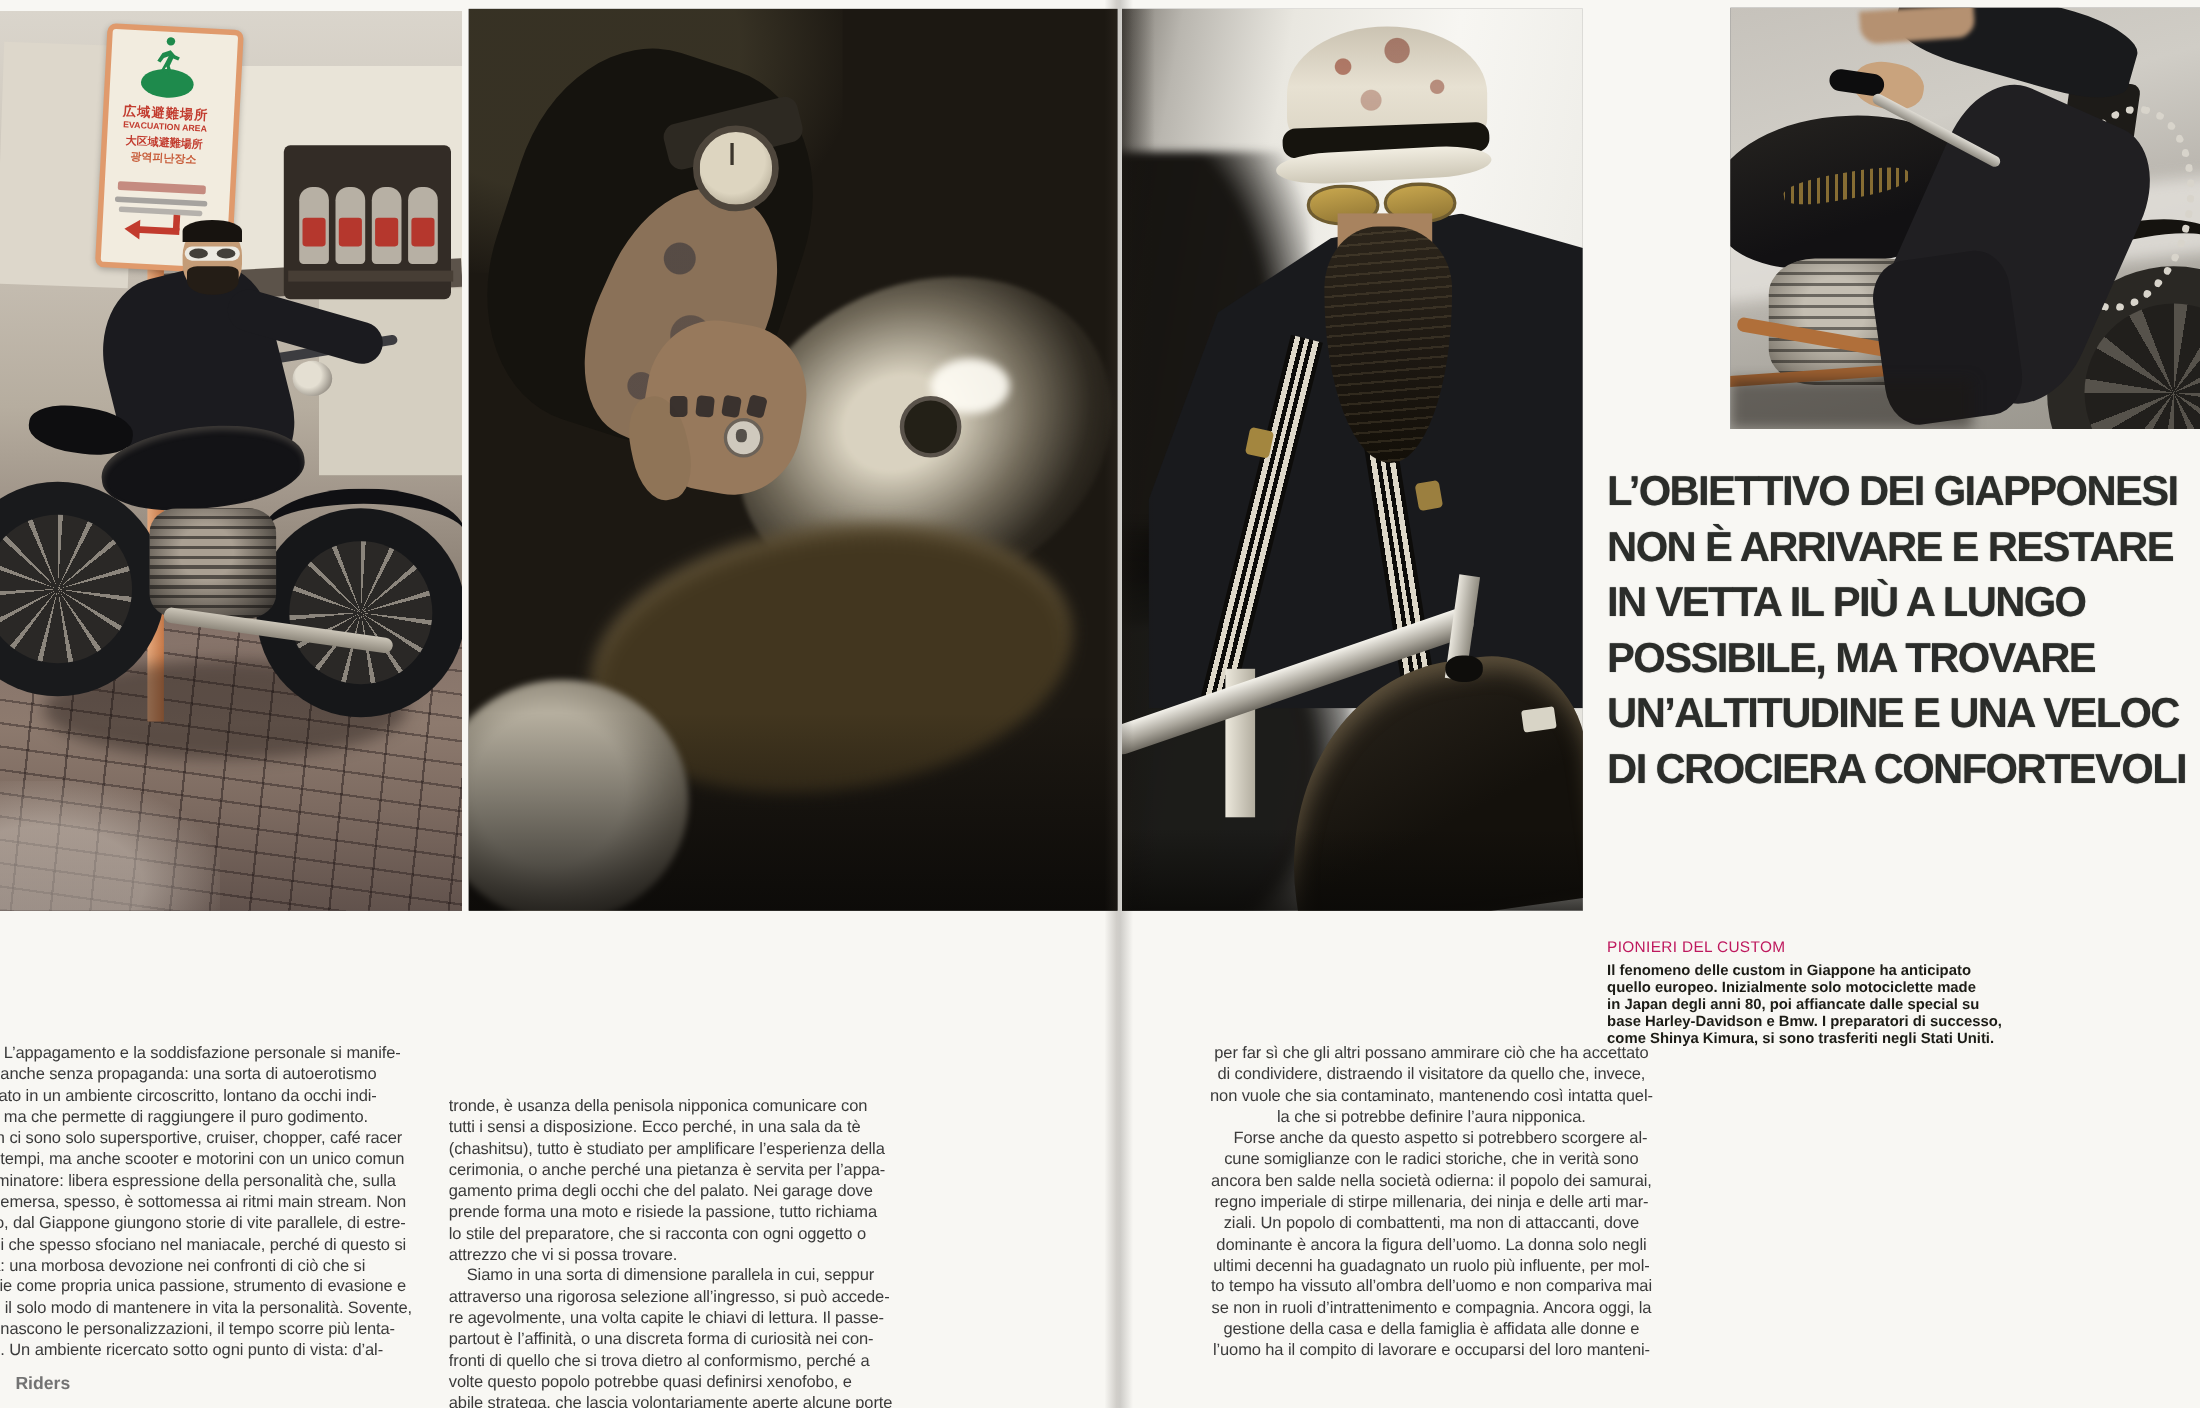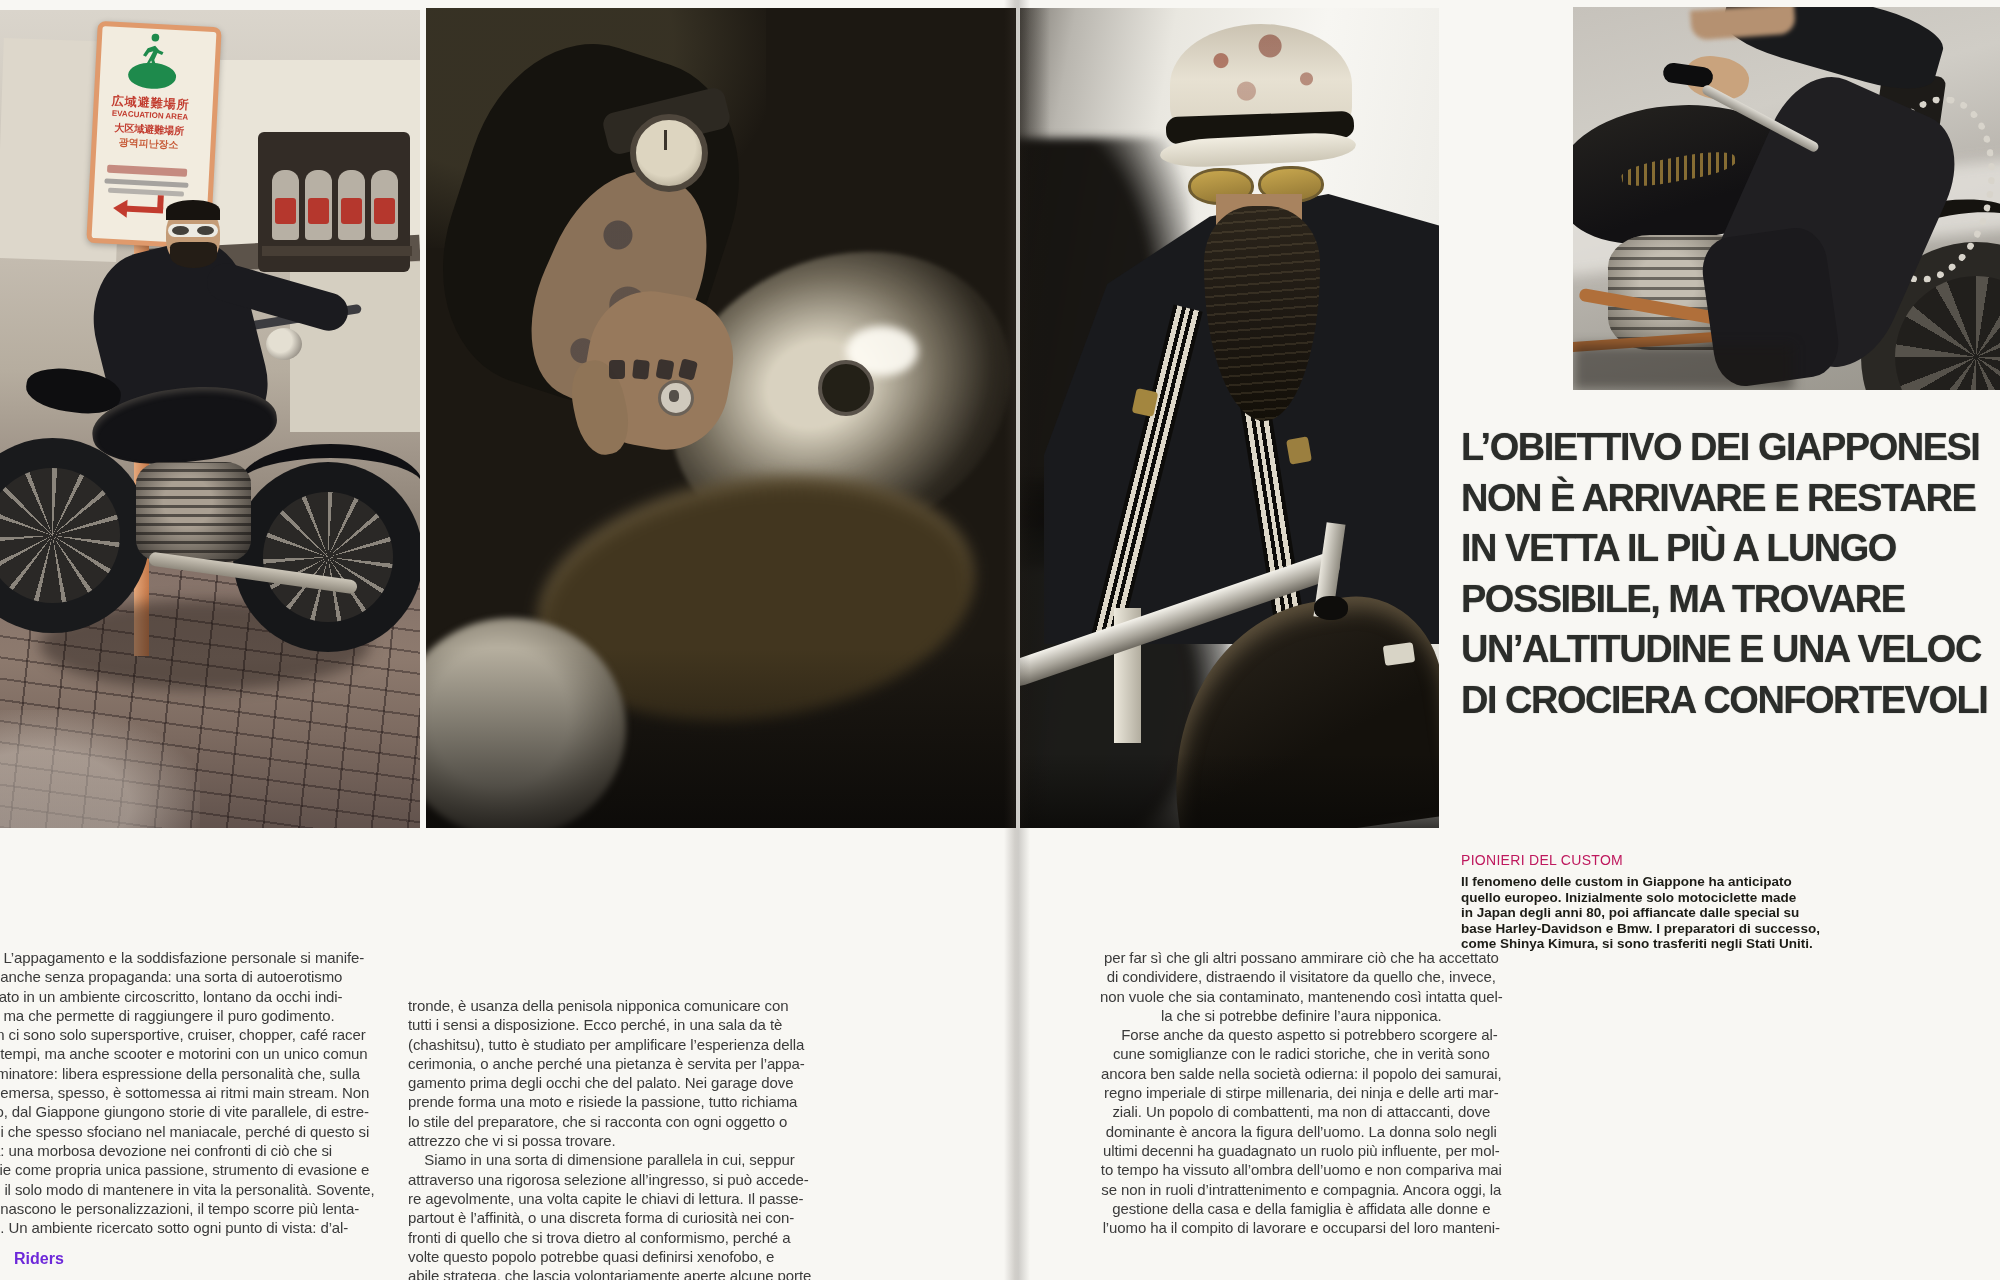--- a/index.html
+++ b/index.html
@@ -18,21 +18,21 @@
     color:#2b2d2a;white-space:pre;text-shadow:0 0 1px rgba(43,45,42,.6);}
   .caption-title{left:1461px;top:852px;font-size:14px;font-weight:normal;color:#be185d;
     letter-spacing:.3px;white-space:pre;z-index:30;}
   .caption-body{left:1461px;top:874px;font-size:13.5px;line-height:15.6px;font-weight:bold;
     color:#1c1c16;white-space:pre;z-index:30;}
   .bodycol{top:948px;font-size:15px;line-height:19.3px;color:#3a3a3a;white-space:pre;
     letter-spacing:-.1px;z-index:30;}
   .col1{left:-12px;}
   .col2{left:408px;margin-top:48px;}
   .col3{left:1100px;text-align:center;}
-  .footer{left:14px;top:1250px;font-size:16px;font-weight:bold;color:#6d28d9;z-index:30;}
+  .footer{left:14px;top:1250px;font-size:16px;font-weight:bold;color:#737373;z-index:30;}
 
   
   .photo1{left:0;top:10px;width:420px;height:818px;}
   .p1-sky{left:0;top:0;width:420px;height:818px;
     background:linear-gradient(180deg,#dad5cc 0%,#cfc9be 16%,#c4bcb0 30%,#b6ad9f 44%,#a1968a 54%,#8b8074 64%,#6d625b 76%,#544a47 88%,#463c3b 100%);}
   .p1-bldg-l{left:0;top:30px;width:120px;height:220px;background:#ddd7cb;transform:rotate(2deg);}
   .p1-bldg-r{left:170px;top:50px;width:250px;height:190px;background:#e9e4d8;}
   .p1-roof{left:140px;top:232px;width:280px;height:26px;background:#5c534a;transform:rotate(-3deg);}
   .p1-wall-r{left:290px;top:252px;width:130px;height:170px;background:#d5cfc1;}
   .p1-alcove{left:258px;top:122px;width:152px;height:140px;background:#332c26;border-radius:6px;}

